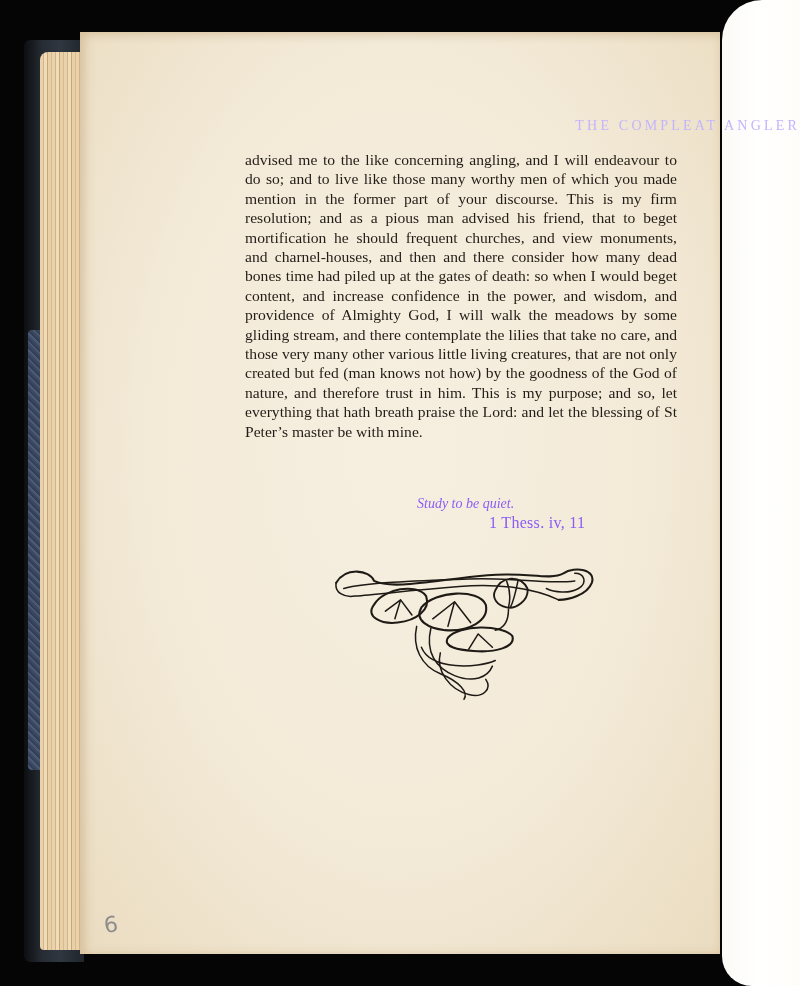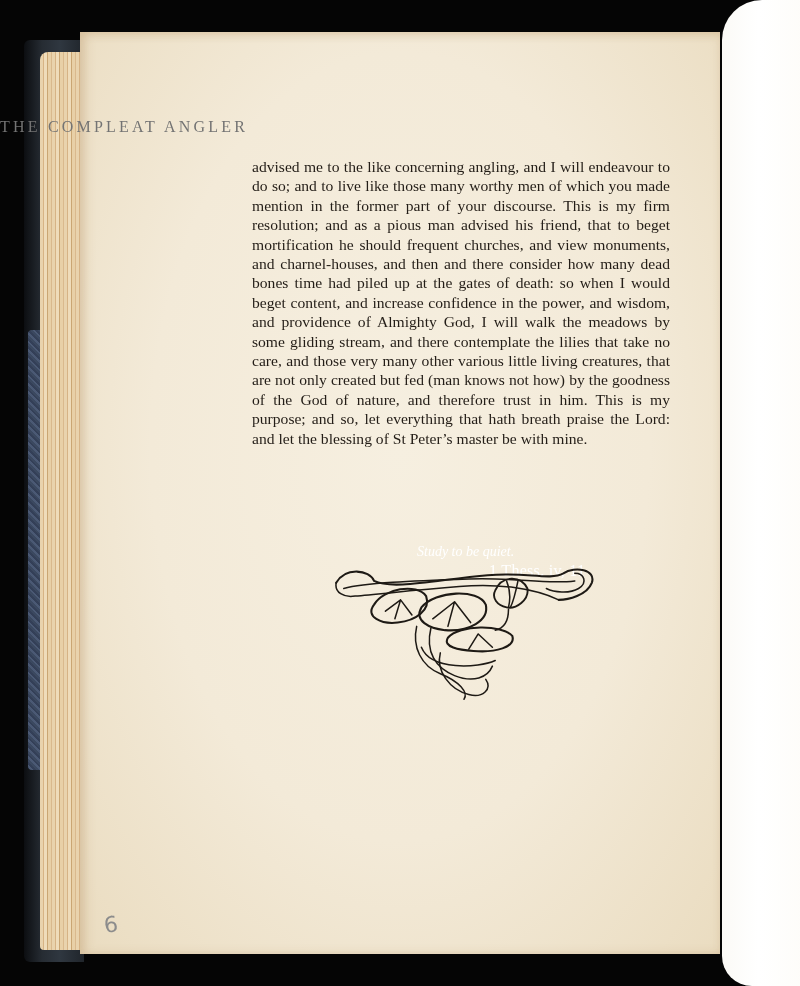--- a/index.html
+++ b/index.html
@@ -30,32 +30,32 @@
       position: absolute; left: 80px; top: 32px; width: 640px; height: 922px;
       background: radial-gradient(ellipse at 50% 45%, #f6efe0 0%, #f3ead8 55%, #eadcc0 100%);
       box-shadow: inset 6px 0 10px rgba(180,140,90,.25), inset 0 4px 8px rgba(190,150,100,.2);
     }
     .right-page {
       position: absolute; left: 722px; top: 0; width: 90px; height: 986px;
       background: linear-gradient(90deg, #fbfaf6 0%, #ffffff 40%, #fdfcf8 100%);
       border-radius: 40px 0 0 30px;
     }
     .running-head {
-      position: absolute; left: 0; width: 100%; top: 118px; text-align: left;
-      font-size: 16px; letter-spacing: 3.2px; color: #737373;
+      position: absolute; left: 0; width: 100%; top: 118px; text-align: right;
+      font-size: 14px; letter-spacing: 3.2px; color: #c4b5fd;
     }
     .text-block {
       position: absolute; left: 245px; top: 150px; width: 432px;
       color: #231d17; font-size: 15.6px; line-height: 19.4px; text-align: justify;
     }
-    .text-block p { margin: 7px; }
+    .text-block p { margin: 0; }
     .text-block p + p { text-indent: 22px; }
     .smallcaps { font-variant: small-caps; }
     .epigraph {
-      position: absolute; left: 417px; top: 544px; color: #ffffff;
+      position: absolute; left: 417px; top: 496px; color: #8b5cf6;
     }
     .epigraph-quote { font-style: italic; font-size: 14px; display: block; }
     .epigraph-source { font-size: 16px; display: block; margin-left: 72px; margin-top: 2px; letter-spacing: .3px; }
     .ornament { position: absolute; left: 324px; top: 562px; width: 280px; height: 142px; }
     .pencil-mark {
       position: absolute; left: 104px; top: 912px; color: #8c8c8c; font-size: 22px;
       font-family: "DejaVu Sans", sans-serif; transform: rotate(-8deg);
     }
   </style>
 </head>

